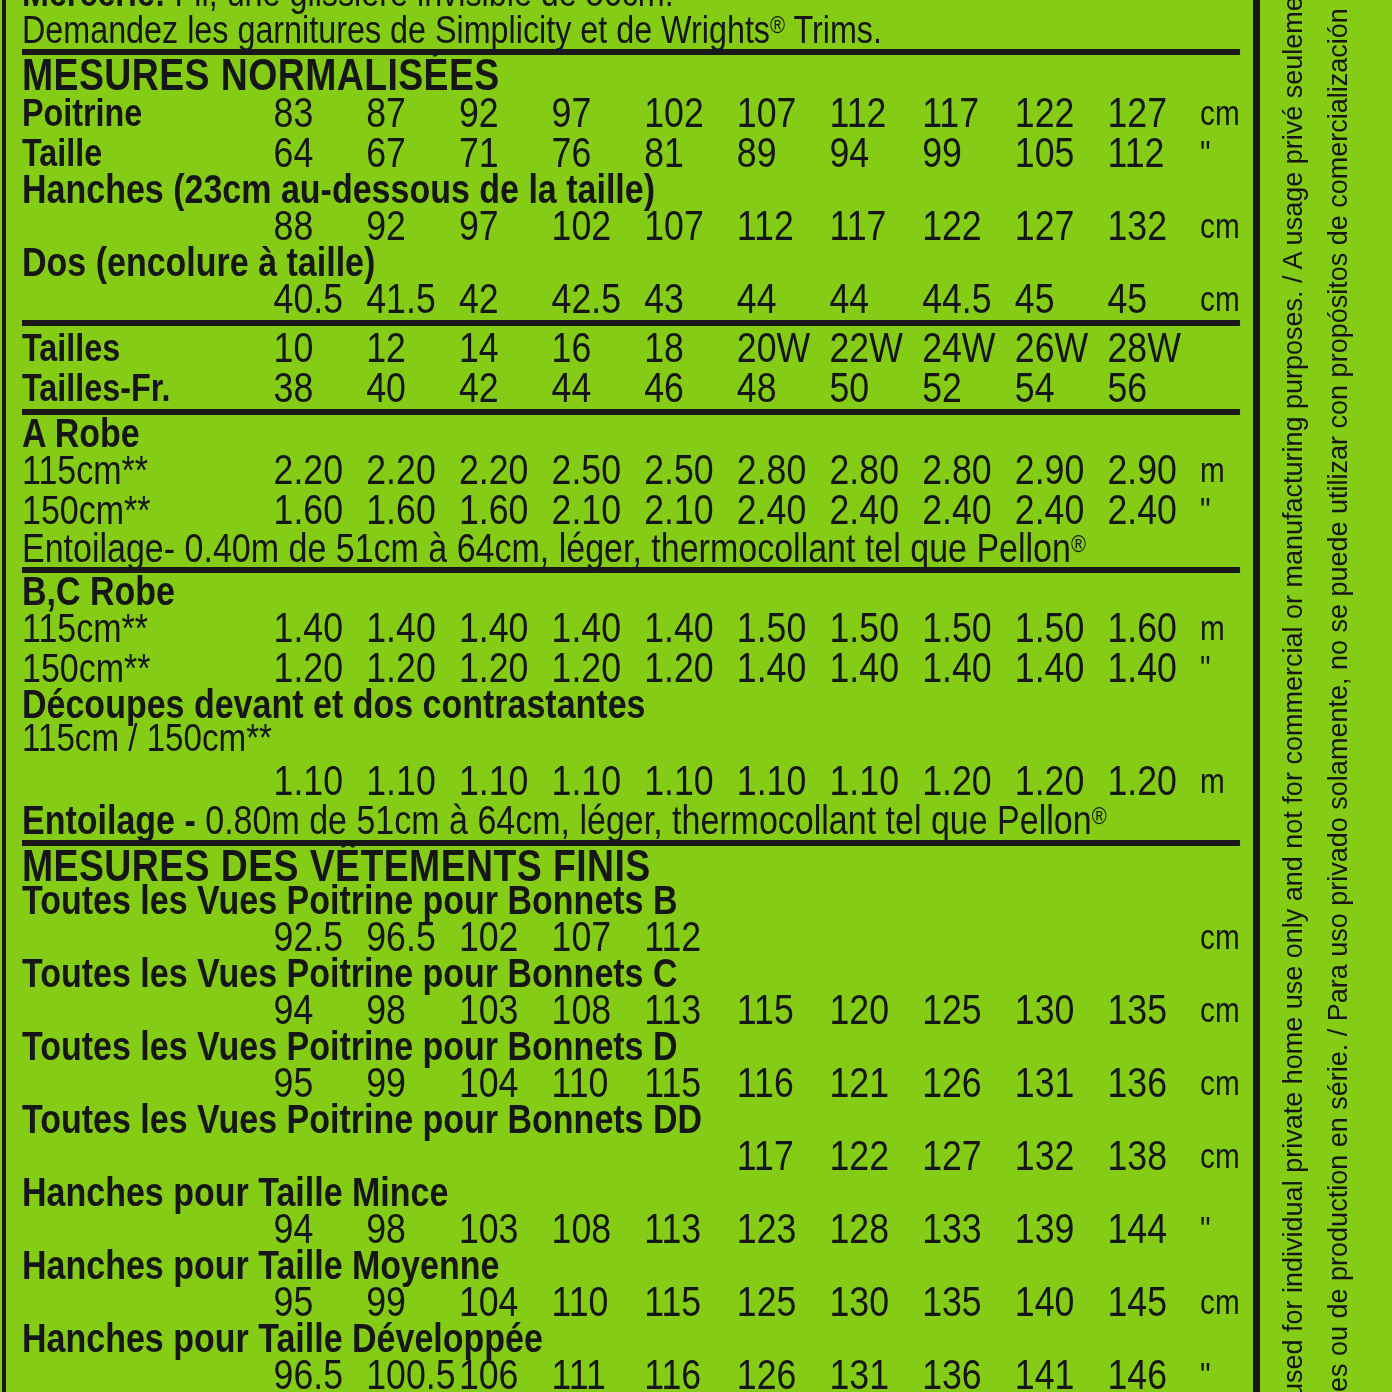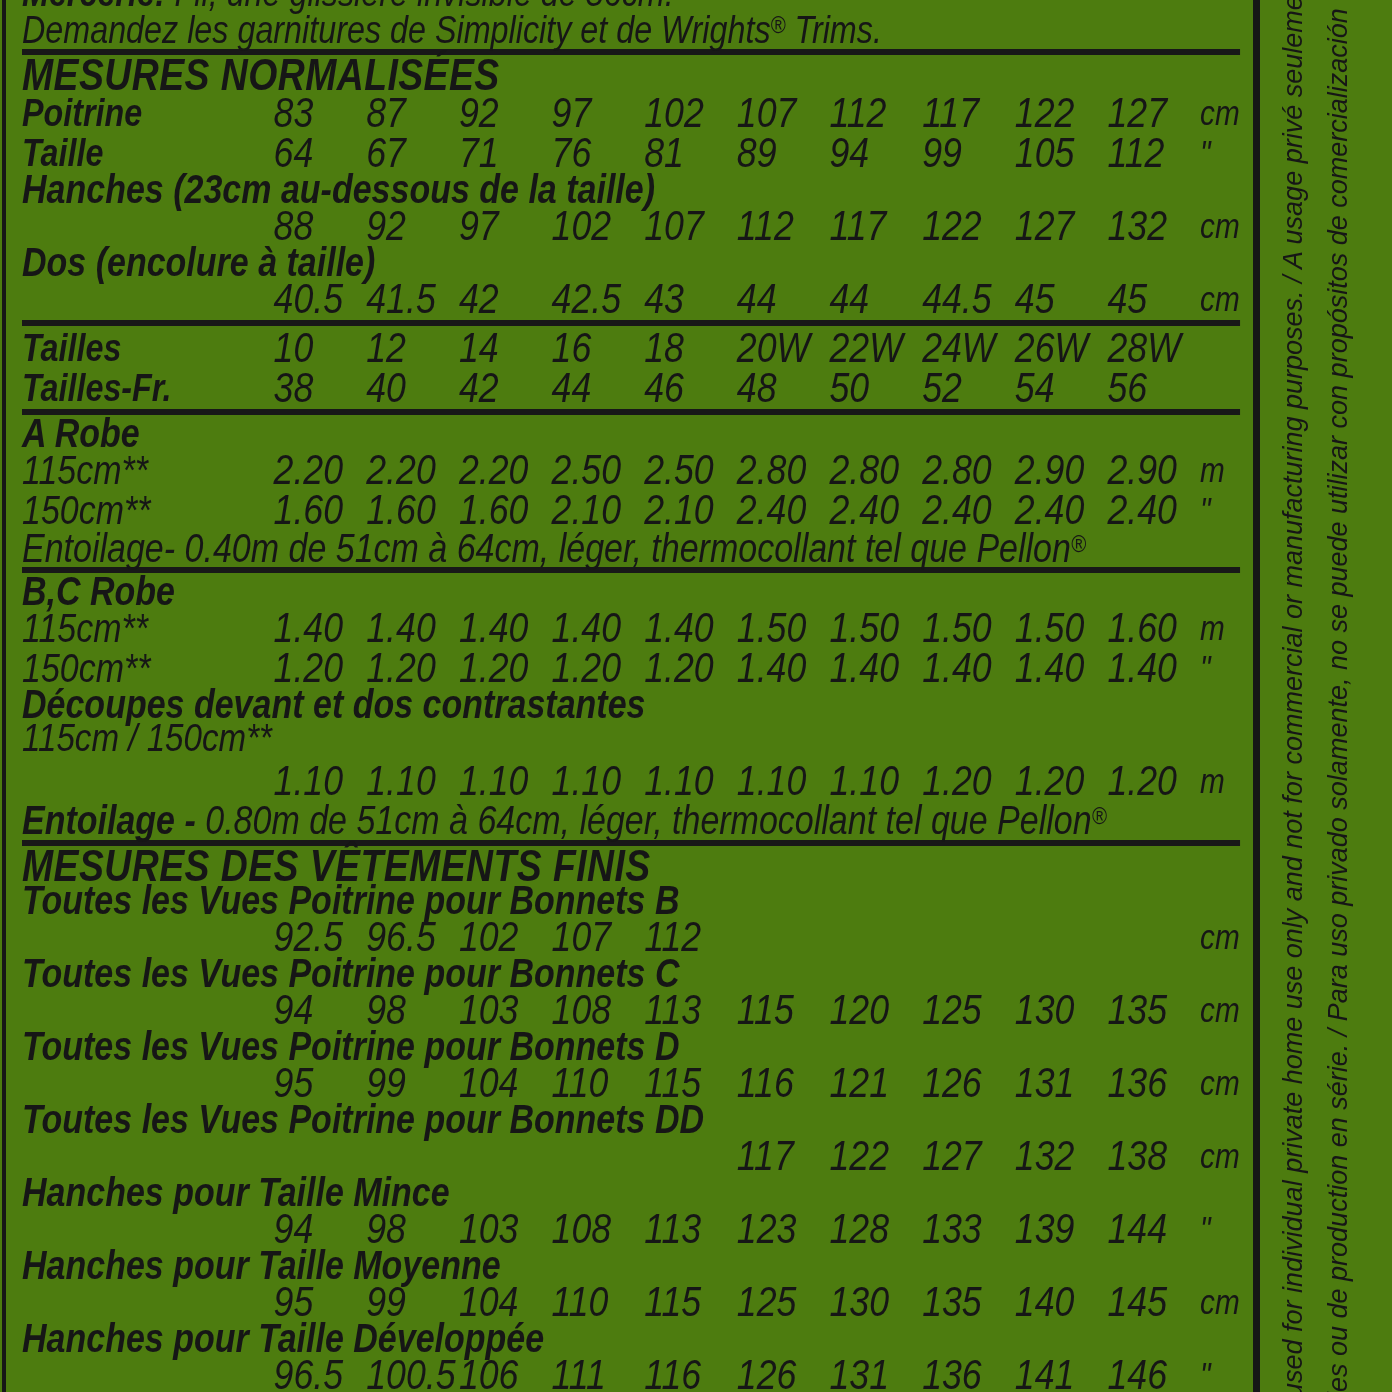--- a/index.html
+++ b/index.html
@@ -1,17 +1,17 @@
 <!DOCTYPE html>
 <html><head>
 <meta charset="utf-8">
 <style>
   html,body{margin:0;padding:0;background:#ffffff;}
-  .page{position:relative;width:1392px;height:1392px;overflow:hidden;background:#4d7c0f;color:#161616;
-        font-family:"Liberation Sans","DejaVu Sans",sans-serif;font-style:italic;}
+  .page{position:relative;width:1392px;height:1392px;overflow:hidden;background:#84cc16;color:#161616;
+        font-family:"Liberation Sans","DejaVu Sans",sans-serif;}
   .border-left{position:absolute;left:2px;top:0;width:4px;height:100%;background:#161616;}
   .border-right{position:absolute;left:1253px;top:0;width:7px;height:100%;background:#161616;}
   .content{position:absolute;left:22px;top:0;width:1450px;transform:scaleX(0.85);transform-origin:0 0;}
   .t-line{font-size:38px;line-height:38px;margin-top:-26px;white-space:nowrap;}
   .demandez{font-size:38px;line-height:36px;white-space:nowrap;}
   .rule{height:6px;background:#181818;width:1433px;margin:1px 0 2px 0;}
   .sec-h{font-size:44px;font-weight:700;line-height:36px;letter-spacing:.5px;white-space:nowrap;}
   .lbl{font-size:40px;font-weight:700;line-height:33px;white-space:nowrap;}
   .sub{font-size:39px;font-weight:400;line-height:34px;white-space:nowrap;}
   .txtline{font-size:40px;line-height:36px;white-space:nowrap;}

